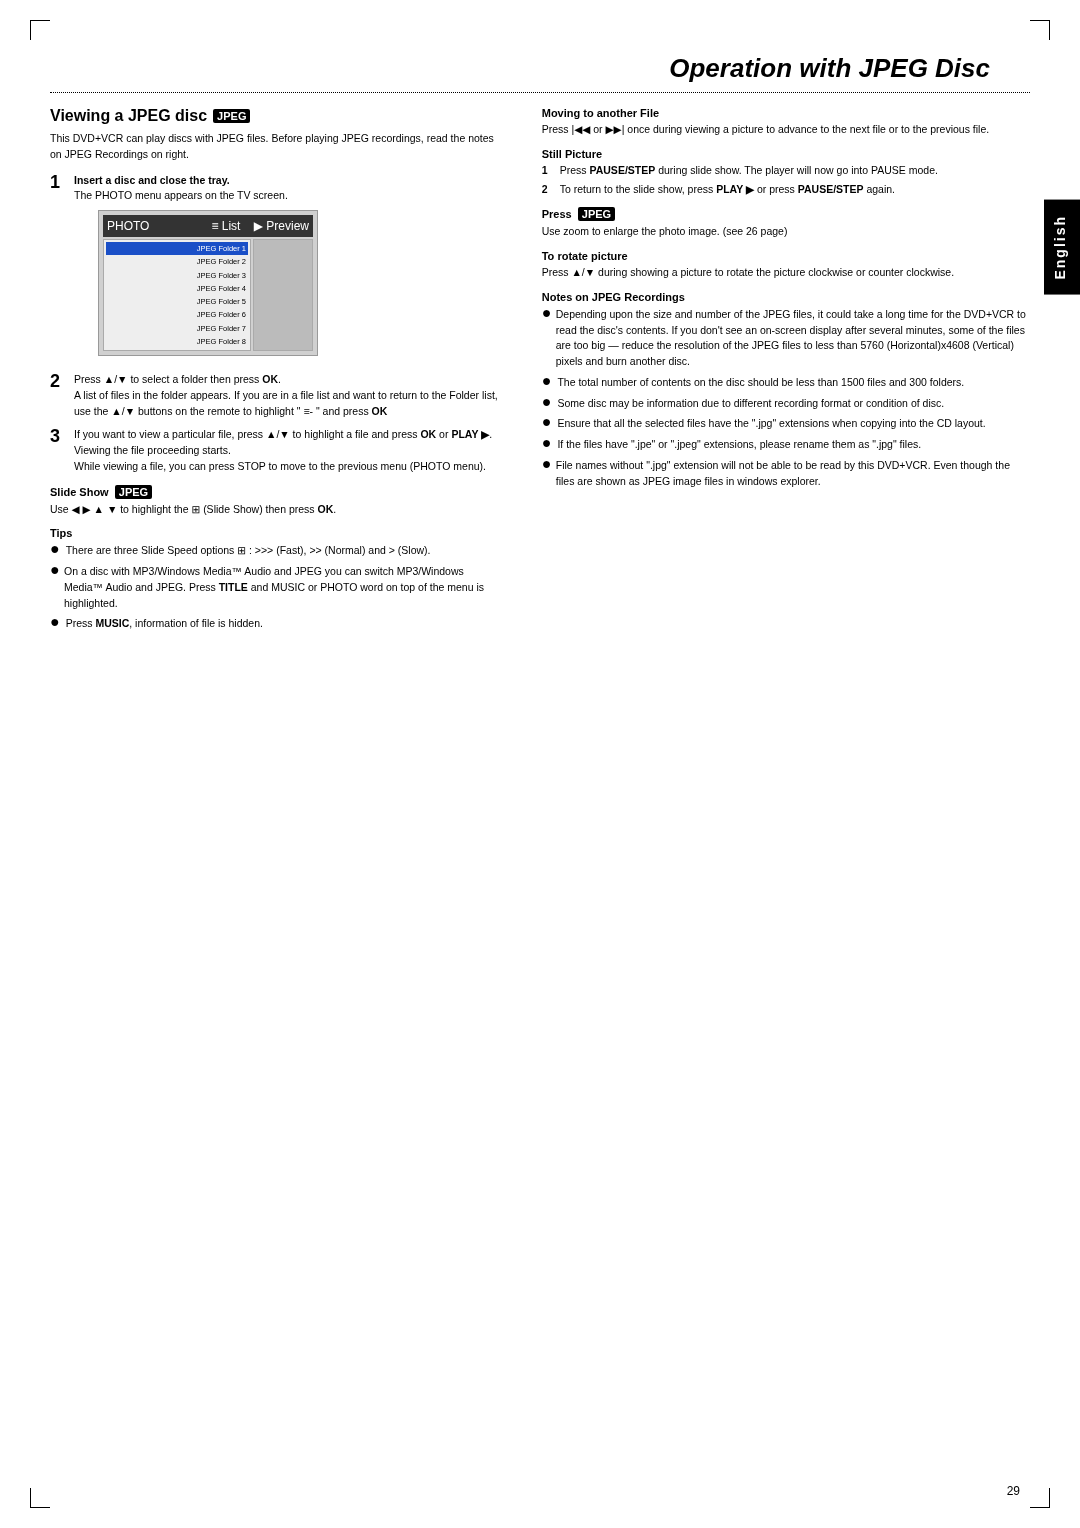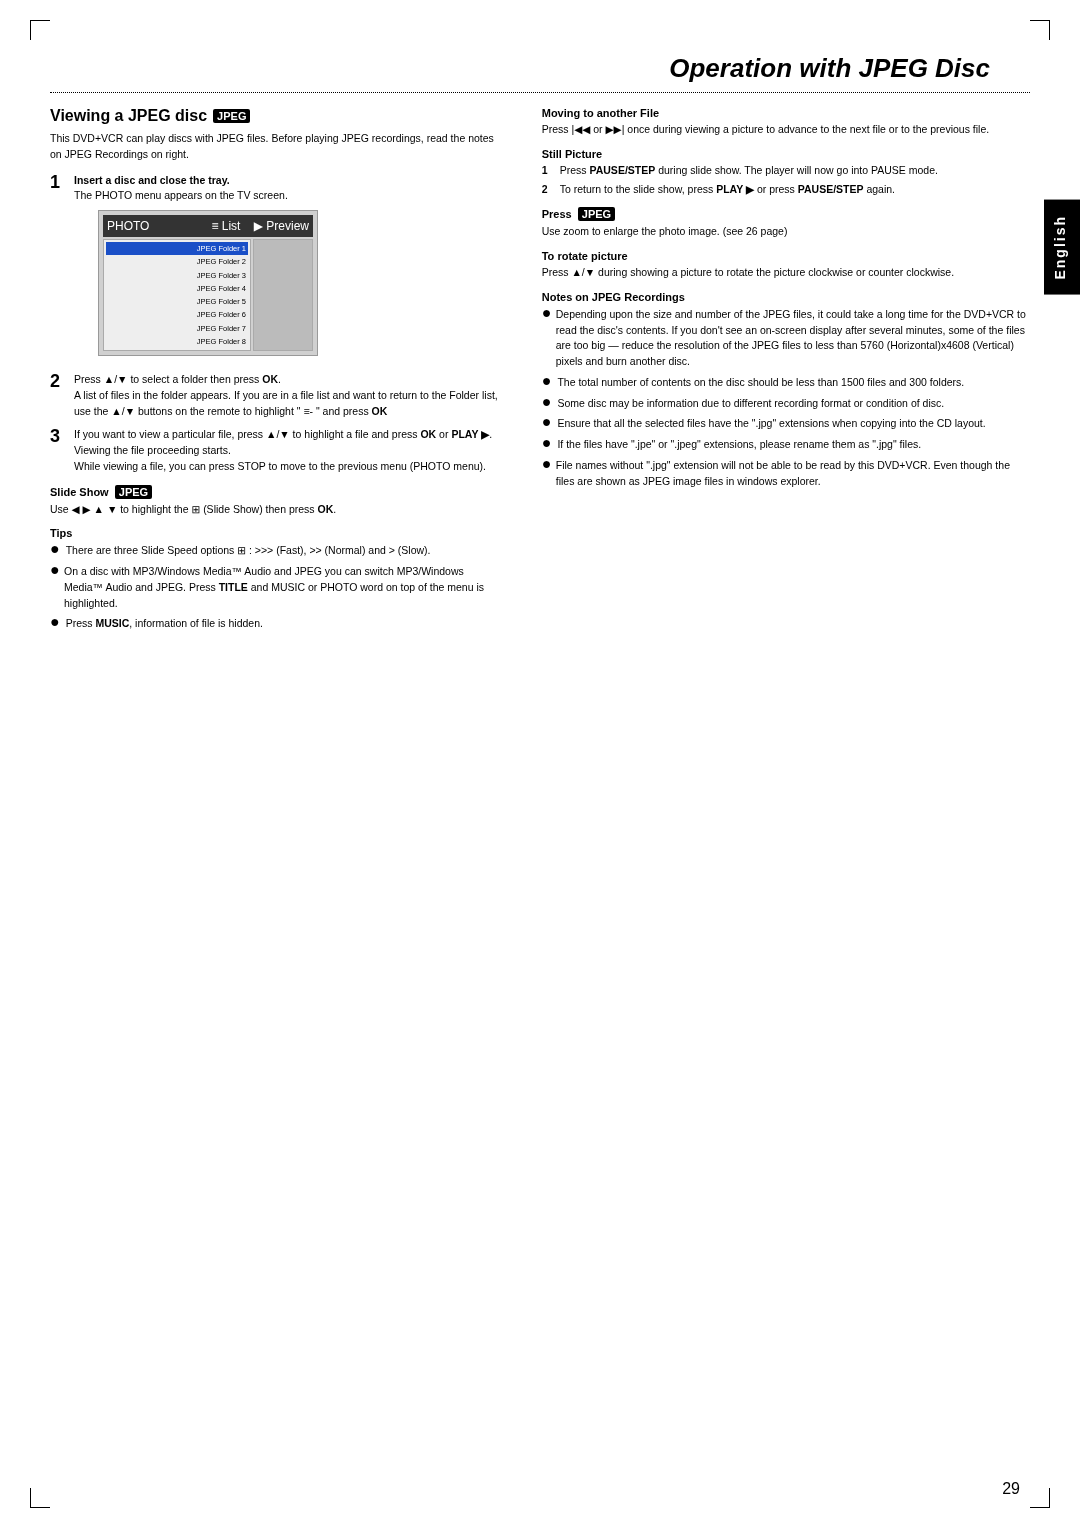--- a/index.html
+++ b/index.html
@@ -48,21 +48,21 @@
       font-weight: bold;
       padding: 15px 8px;
       letter-spacing: 2px;
     }
 
     
     .page-number {
       position: absolute;
       bottom: 30px;
       right: 60px;
-      font-size: 16px;
+      font-size: 12px;
     }
 
     
     .page-title {
       text-align: right;
       font-size: 26px;
       font-style: italic;
       font-weight: bold;
       margin-bottom: 8px;
       padding-right: 40px;

